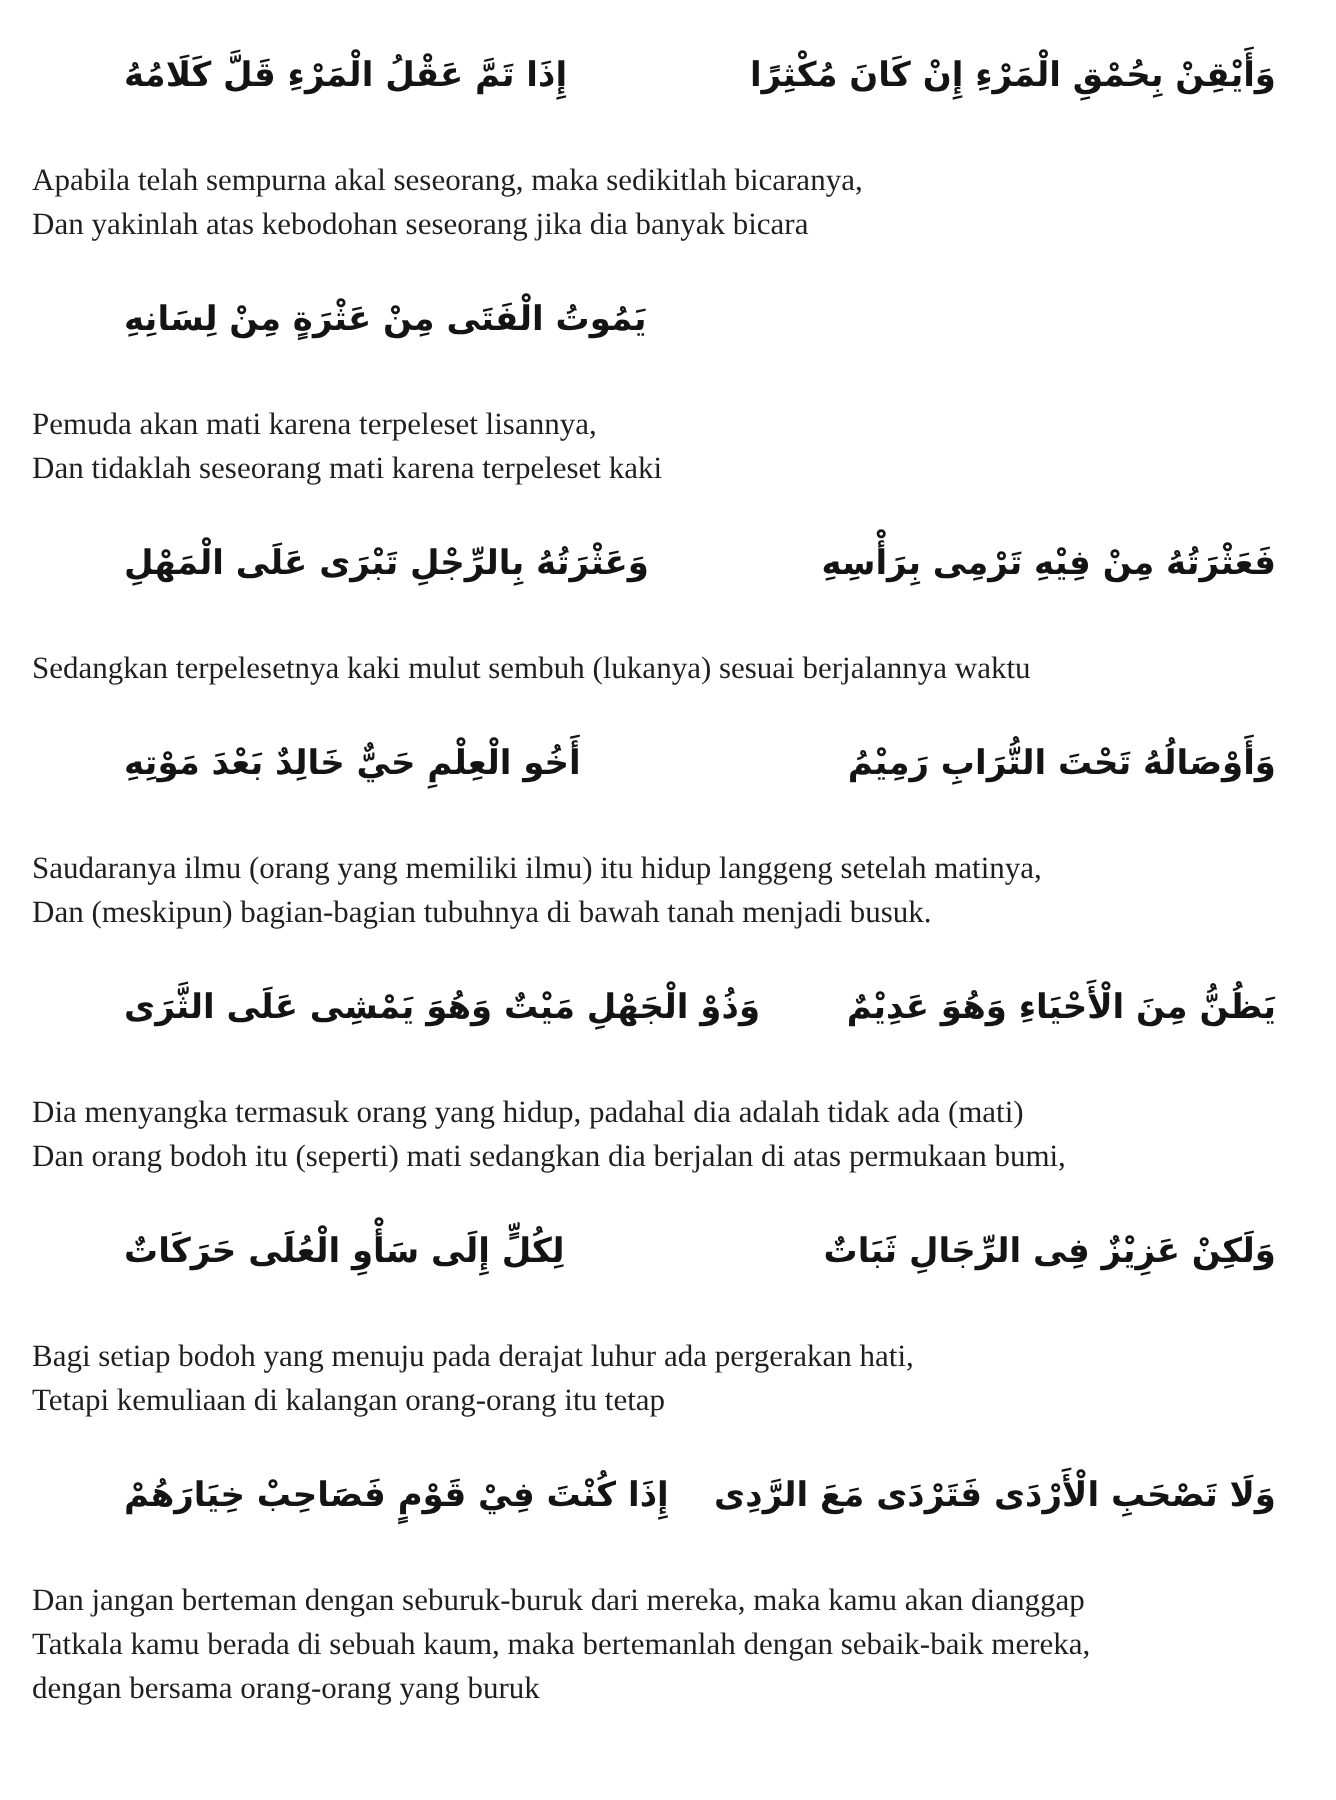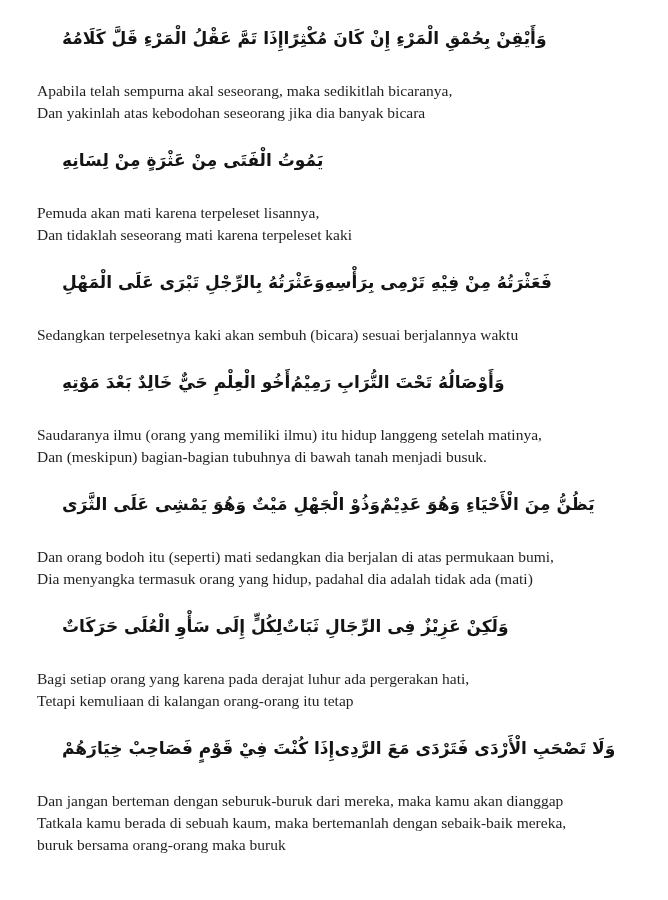--- a/index.html
+++ b/index.html
@@ -21,35 +21,36 @@
     padding-top: 16px;
     background: #ffffff;
     filter: blur(0.3px); 
   }
   section.couplet {
     margin-bottom: 14px;
   }
   .arabic-line {
     display: flex;
     flex-direction: row-reverse; 
+    justify-content: space-between;
     align-items: center;
     height: 44px;
     padding: 0 30px 0 62px;
     direction: rtl;
     font-family: "DejaVu Sans", sans-serif;
     font-size: 17px;
     font-weight: 700;
     color: #141414;
     white-space: nowrap;
   }
   .hemistich {
     display: inline-block;
   }
   .translation {
-    margin: 20px 0 0 37px;
+    margin: 20px 0 0 16px;
     font-size: 15.5px;
     line-height: 22px;
     color: #1f1f1f;
   }
   .tline {
     display: block;
   }
 </style>
 </head>
 <body>
@@ -76,62 +77,62 @@
       <span class="tline">Dan tidaklah seseorang mati karena terpeleset kaki</span>
     </p>
   </section>
 
   <section class="couplet">
     <div class="arabic-line">
       <span class="hemistich" dir="rtl" lang="ar">وَعَثْرَتُهُ بِالرِّجْلِ تَبْرَى عَلَى الْمَهْلِ</span>
       <span class="hemistich" dir="rtl" lang="ar">فَعَثْرَتُهُ مِنْ فِيْهِ تَرْمِى بِرَأْسِهِ</span>
     </div>
     <p class="translation">
-      <span class="tline">Sedangkan terpelesetnya kaki akan sembuh (bicara) sesuai berjalannya waktu</span>
+      <span class="tline">Sedangkan terpelesetnya kaki mulut sembuh (lukanya) sesuai berjalannya waktu</span>
     </p>
   </section>
 
   <section class="couplet">
     <div class="arabic-line">
       <span class="hemistich" dir="rtl" lang="ar">أَخُو الْعِلْمِ حَيٌّ خَالِدٌ بَعْدَ مَوْتِهِ</span>
       <span class="hemistich" dir="rtl" lang="ar">وَأَوْصَالُهُ تَحْتَ التُّرَابِ رَمِيْمُ</span>
     </div>
     <p class="translation">
       <span class="tline">Saudaranya ilmu (orang yang memiliki ilmu) itu hidup langgeng setelah matinya,</span>
       <span class="tline">Dan (meskipun) bagian-bagian tubuhnya di bawah tanah menjadi busuk.</span>
     </p>
   </section>
 
   <section class="couplet">
     <div class="arabic-line">
       <span class="hemistich" dir="rtl" lang="ar">وَذُوْ الْجَهْلِ مَيْتٌ وَهُوَ يَمْشِى عَلَى الثَّرَى</span>
       <span class="hemistich" dir="rtl" lang="ar">يَظُنُّ مِنَ الْأَحْيَاءِ وَهُوَ عَدِيْمٌ</span>
     </div>
     <p class="translation">
+      <span class="tline">Dia menyangka termasuk orang yang hidup, padahal dia adalah tidak ada (mati)</span>
       <span class="tline">Dan orang bodoh itu (seperti) mati sedangkan dia berjalan di atas permukaan bumi,</span>
-      <span class="tline">Dia menyangka termasuk orang yang hidup, padahal dia adalah tidak ada (mati)</span>
     </p>
   </section>
 
   <section class="couplet">
     <div class="arabic-line">
       <span class="hemistich" dir="rtl" lang="ar">لِكُلٍّ إِلَى سَأْوِ الْعُلَى حَرَكَاتٌ</span>
       <span class="hemistich" dir="rtl" lang="ar">وَلَكِنْ عَزِيْزٌ فِى الرِّجَالِ ثَبَاتٌ</span>
     </div>
     <p class="translation">
-      <span class="tline">Bagi setiap orang yang karena pada derajat luhur ada pergerakan hati,</span>
+      <span class="tline">Bagi setiap bodoh yang menuju pada derajat luhur ada pergerakan hati,</span>
       <span class="tline">Tetapi kemuliaan di kalangan orang-orang itu tetap</span>
     </p>
   </section>
 
   <section class="couplet">
     <div class="arabic-line">
       <span class="hemistich" dir="rtl" lang="ar">إِذَا كُنْتَ فِيْ قَوْمٍ فَصَاحِبْ خِيَارَهُمْ</span>
       <span class="hemistich" dir="rtl" lang="ar">وَلَا تَصْحَبِ الْأَرْدَى فَتَرْدَى مَعَ الرَّدِى</span>
     </div>
     <p class="translation">
       <span class="tline">Dan jangan berteman dengan seburuk-buruk dari mereka, maka kamu akan dianggap</span>
       <span class="tline">Tatkala kamu berada di sebuah kaum, maka bertemanlah dengan sebaik-baik mereka,</span>
-      <span class="tline">buruk bersama orang-orang maka buruk</span>
+      <span class="tline">dengan bersama orang-orang yang buruk</span>
     </p>
   </section>
 
 </div>
 
 </body></html>

